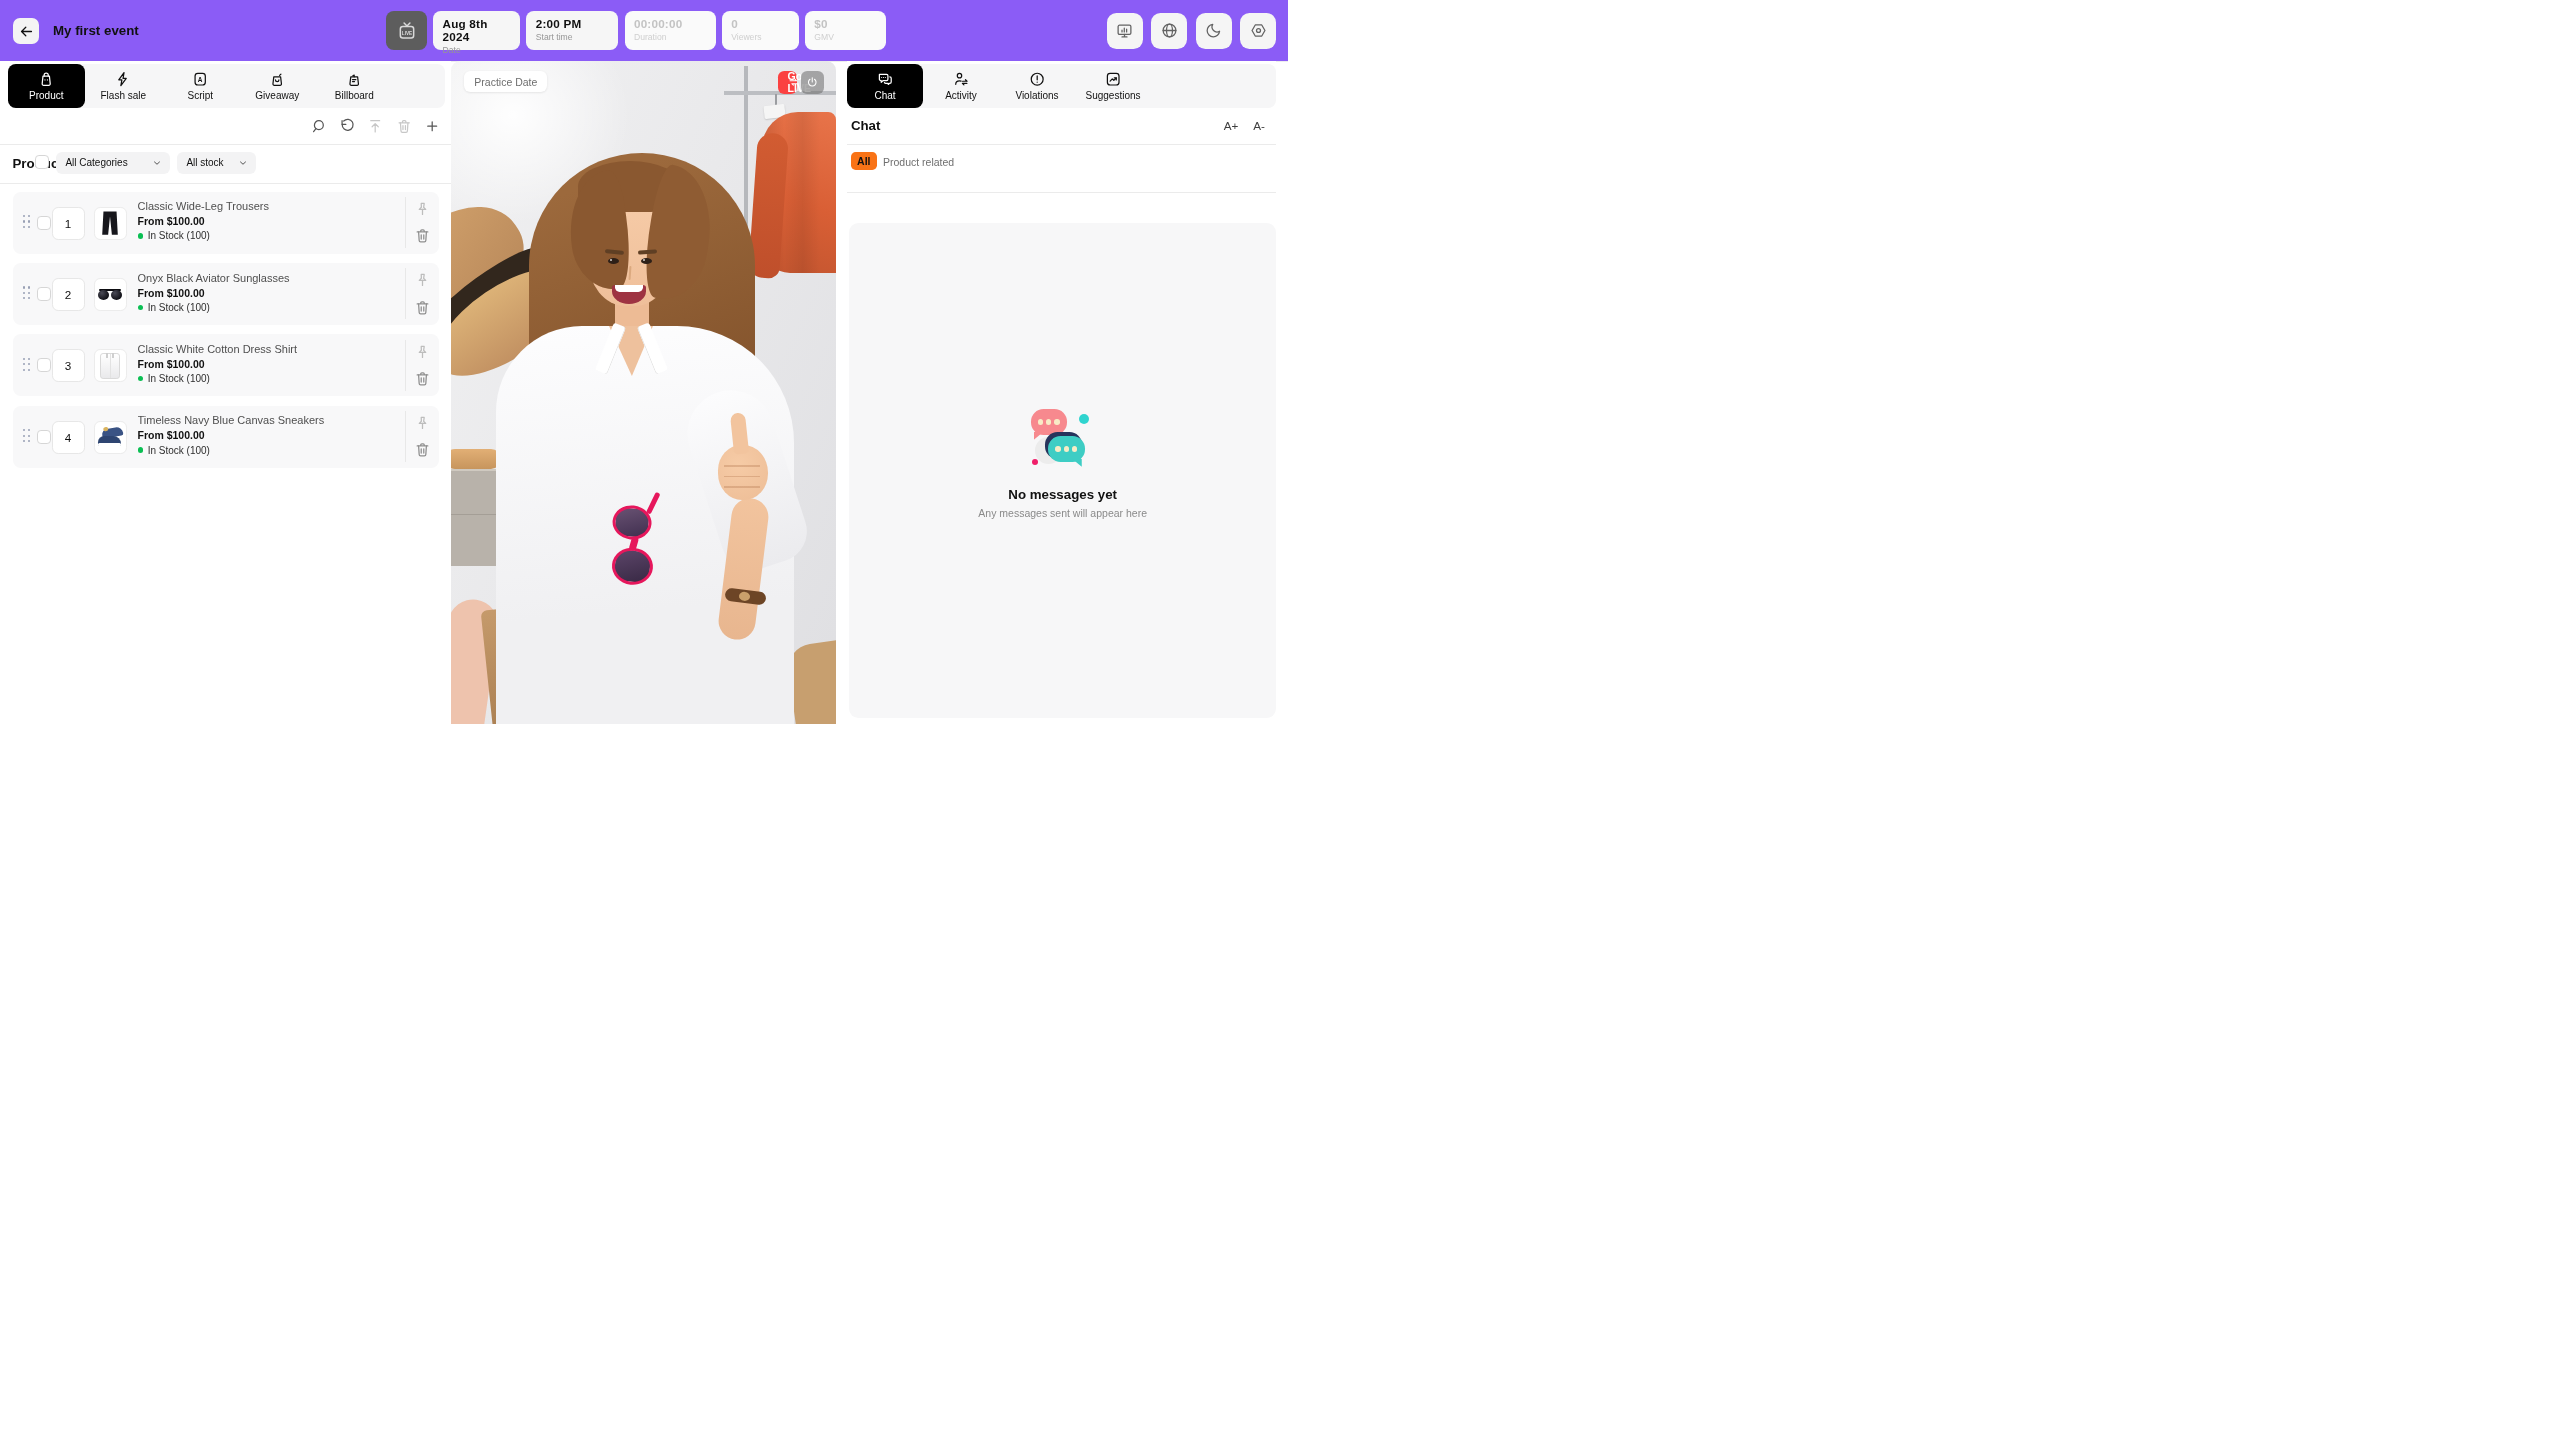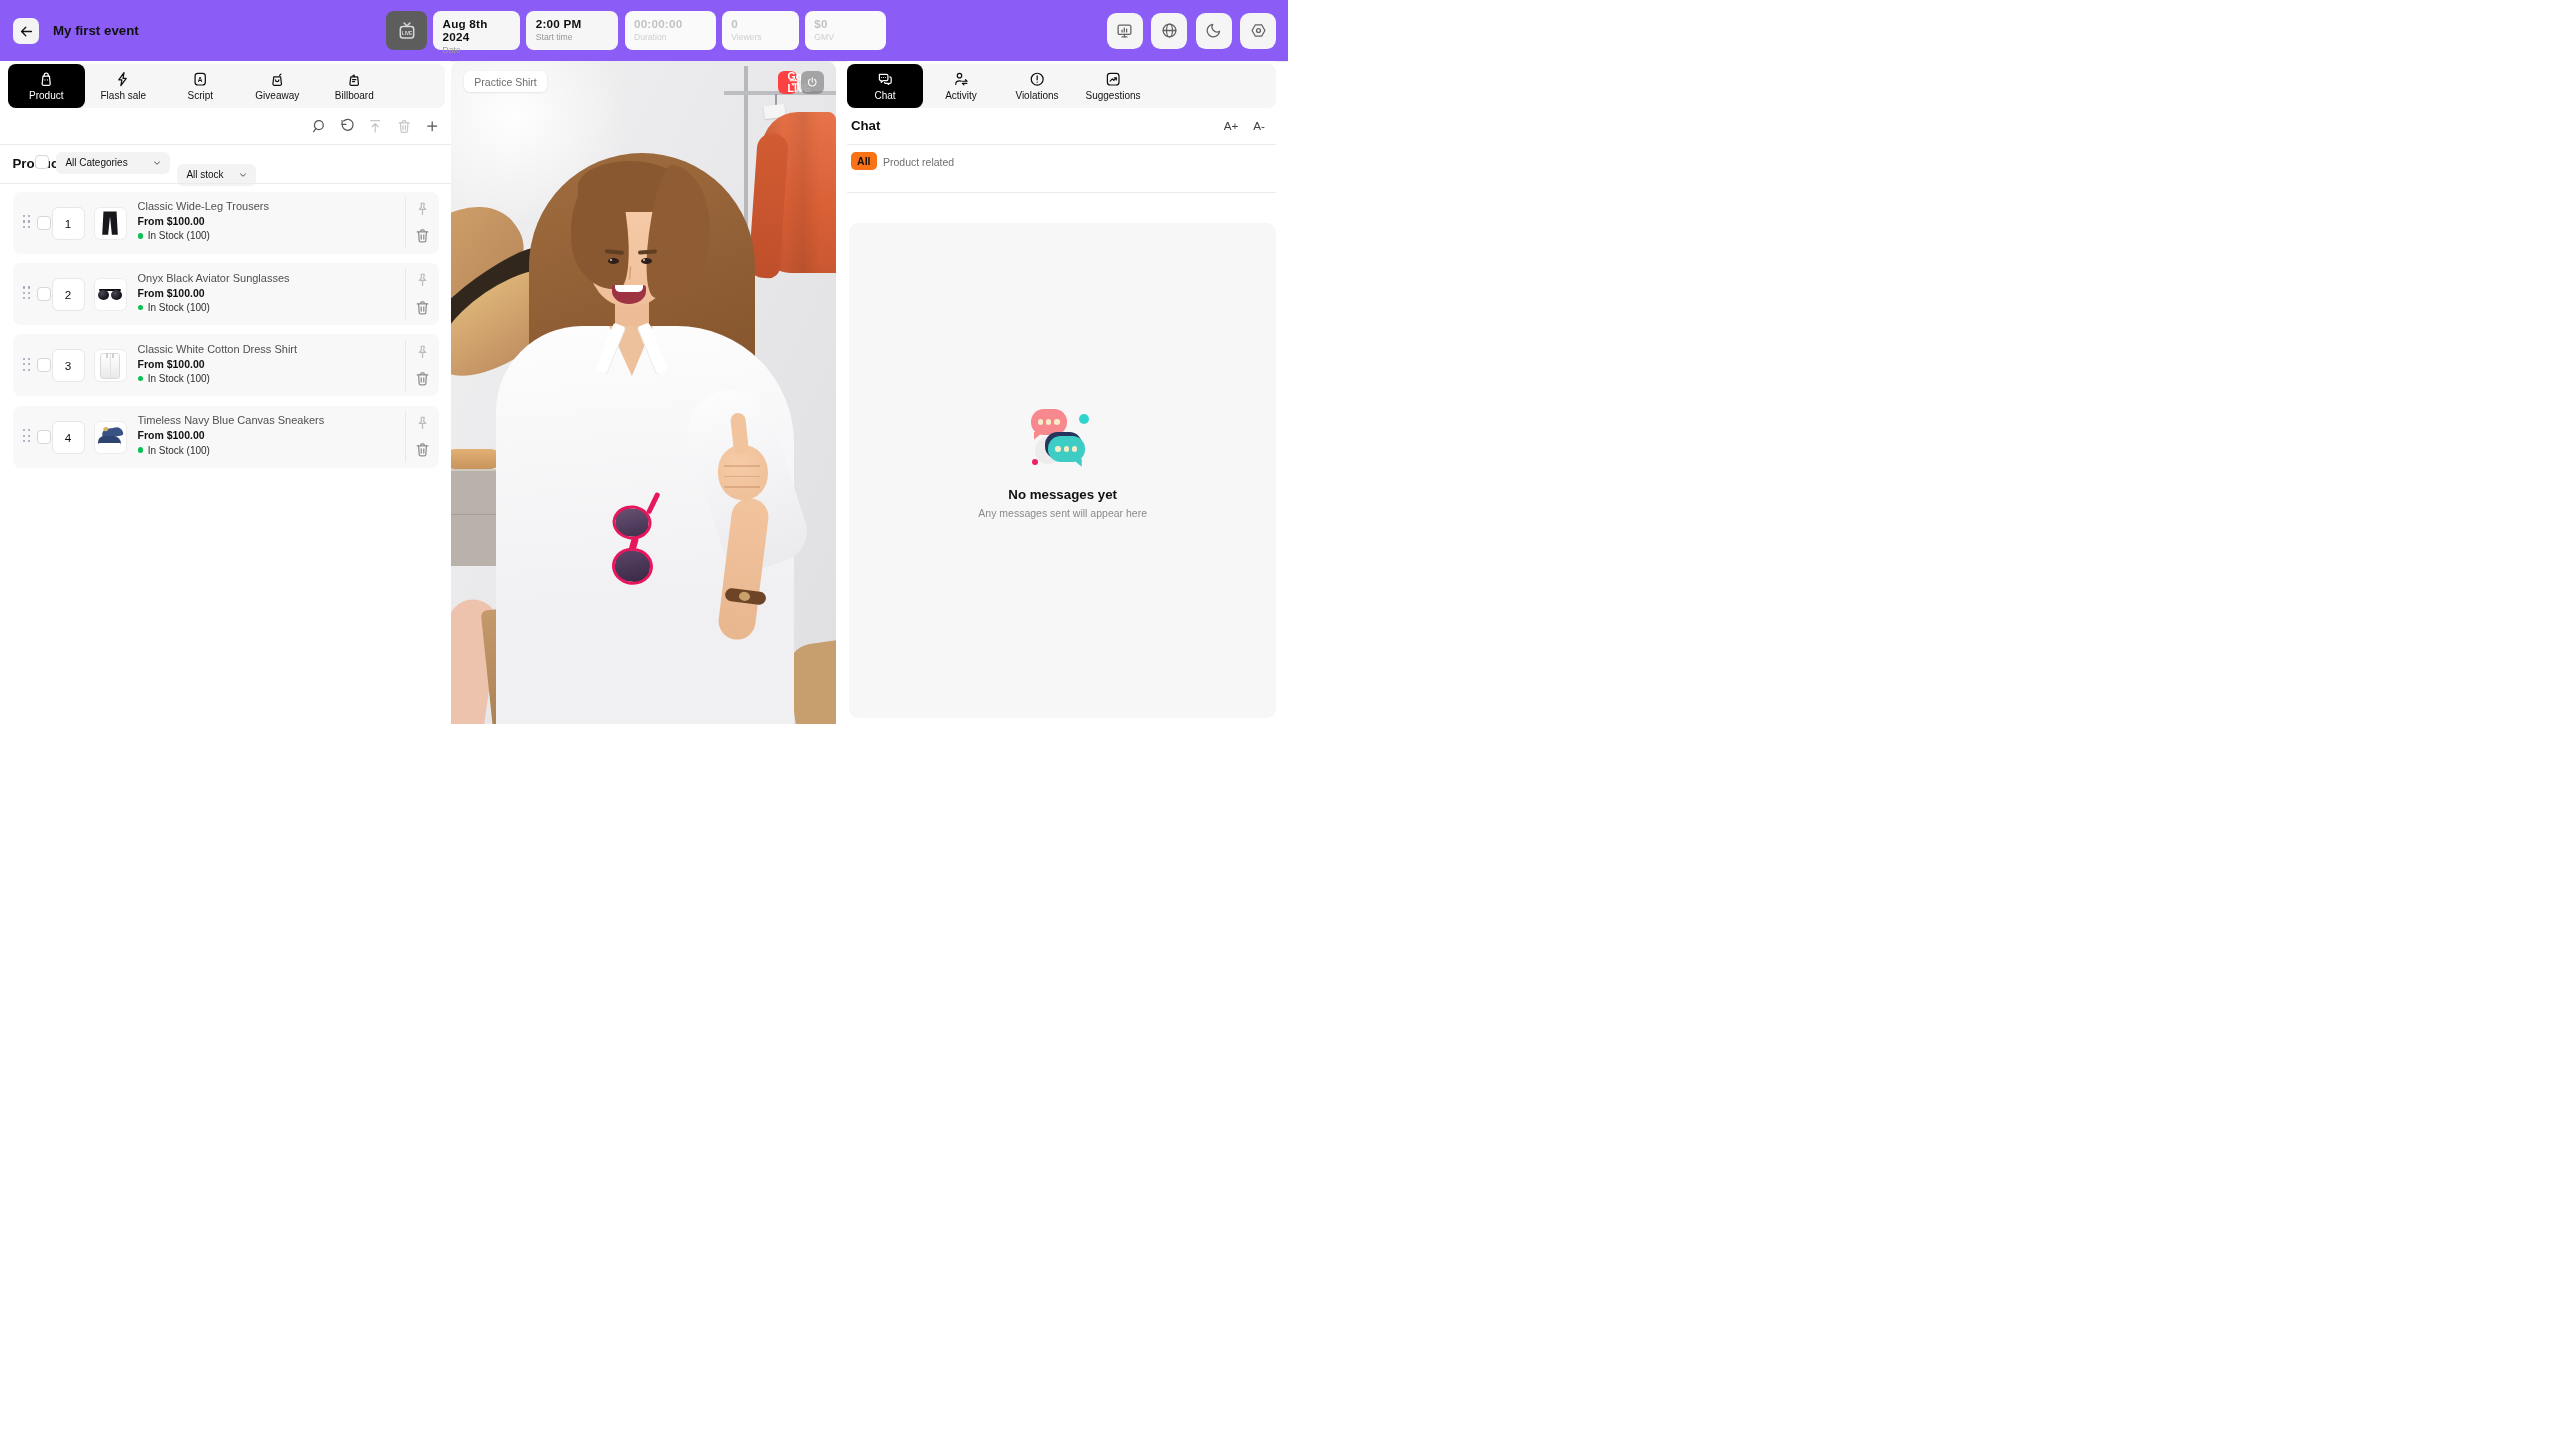--- a/index.html
+++ b/index.html
@@ -41,21 +41,21 @@
   .tbtn{color:#555;cursor:pointer;} .tbtn .ic{width:16.4px;height:16.4px}
   .tbtn.disabled{color:#c7c7c7;}
   .div1{position:absolute;left:0;right:0;top:83px;height:0.8px;background:#ebebeb;}
   .filters{position:absolute;left:0;right:0;top:90px;height:25px;}
   .cb{width:14px;height:14px;border:1.2px solid #d6d6d6;border-radius:3.9px;background:#fff;box-sizing:border-box;cursor:pointer;}
   .filters .cb{position:absolute;left:35px;top:3.9px;}
   .select{position:absolute;top:0.8px;height:22px;background:#f3f3f4;border-radius:6.2px;display:flex;align-items:center;
           padding:0 7.8px 0 9.4px;font-size:10px;gap:6.2px;cursor:pointer;box-sizing:border-box;}
   .select .chev{width:10px;height:10px;stroke-width:2;color:#333;}
   .sel-cat{left:56px;width:114px;justify-content:space-between;}
-  .sel-stock{left:177px;width:79px;justify-content:space-between;margin-top:12px;}
+  .sel-stock{left:177px;width:79px;justify-content:space-between;}
   .div2{position:absolute;left:0;right:0;top:122px;height:0.8px;background:#ebebeb;}
   .plist{position:absolute;left:0;right:0;top:122px;bottom:0;padding:8.6px 11.7px 0 12.5px;box-sizing:border-box;}
   .pcard{position:relative;height:62px;background:#f8f8f9;border-radius:7.8px;margin-bottom:9.4px;}
   .drag{position:absolute;left:10px;top:23.4px;display:grid;grid-template-columns:repeat(2,2.3px);gap:3.1px 3.1px;cursor:grab;}
   .drag i{width:2.3px;height:2.3px;border-radius:50%;background:#99a0b4;}
   .pcard .cb{position:absolute;left:24px;top:24px;}
   .numbox{position:absolute;left:39px;top:15px;width:33px;height:33px;background:#fff;border:0.8px solid #e7e7e7;
           border-radius:6.2px;display:flex;align-items:center;justify-content:center;font-size:11.7px;box-sizing:border-box;}
   .imgbox{position:absolute;left:81px;top:15px;width:33px;height:33px;background:#fff;border:0.8px solid #ececec;
           border-radius:6.2px;box-sizing:border-box;display:flex;align-items:center;justify-content:center;overflow:hidden;}
@@ -566,21 +566,21 @@
     <i class="fist"></i>
     <i class="thumb"></i>
     <i class="watch"></i>
     <div class="shades">
       <i class="temple"></i>
         <i class="lens1"></i>
         <i class="bridge"></i>
         <i class="lens2"></i>
     </div>
 
-    <div class="mode-pill">Practice Shirt</div>
+    <div class="mode-pill">Practice Date</div>
     <div class="golive">
       <svg class="ic" viewBox="0 0 24 24">
         <path d="M4 9.2h12.5M16.5 9.2l-2.8-2.8M20 14.8H7.5M7.5 14.8l2.8 2.8"></path>
         </svg>
       <span>Go LIVE</span>
     </div>
     <div class="pwr">
       <svg class="ic" viewBox="0 0 24 24">
         <path d="M12 3.5v8"></path>
           <path d="M7.7 6.2a7.3 7.3 0 1 0 8.6 0"></path>

